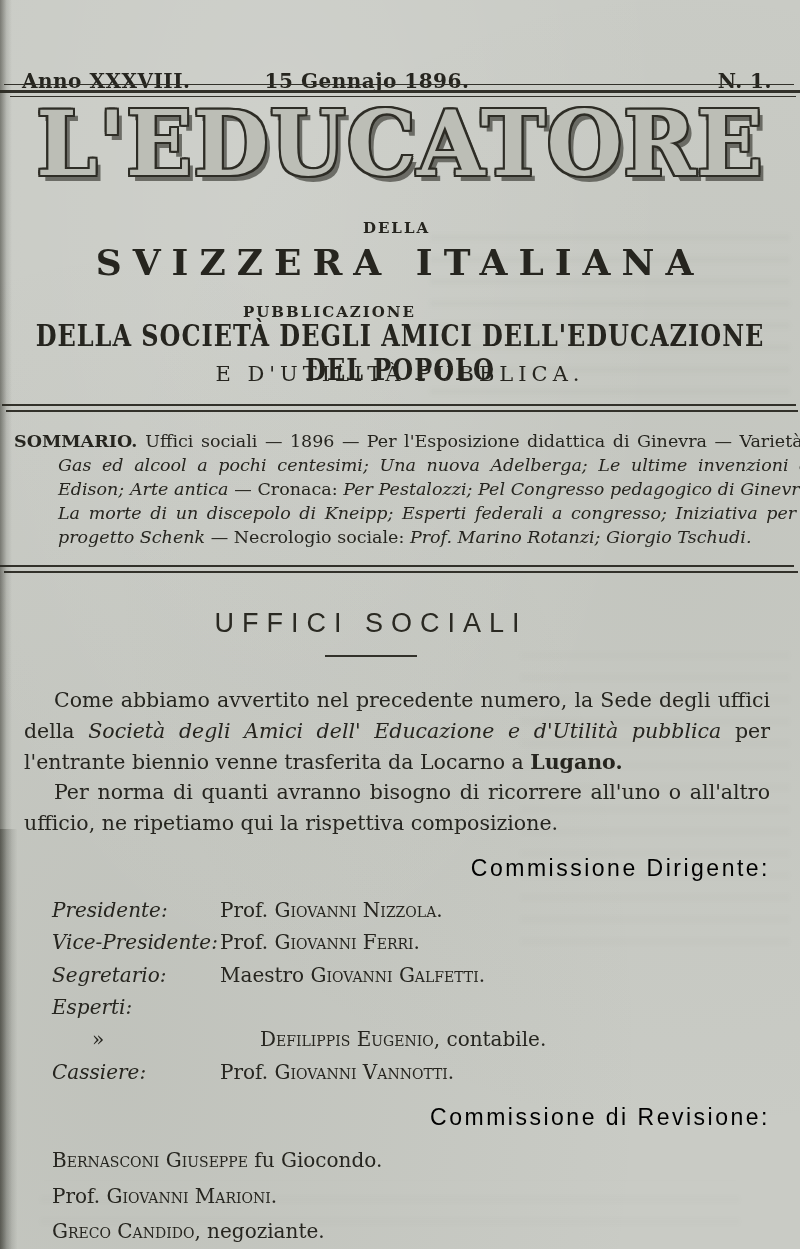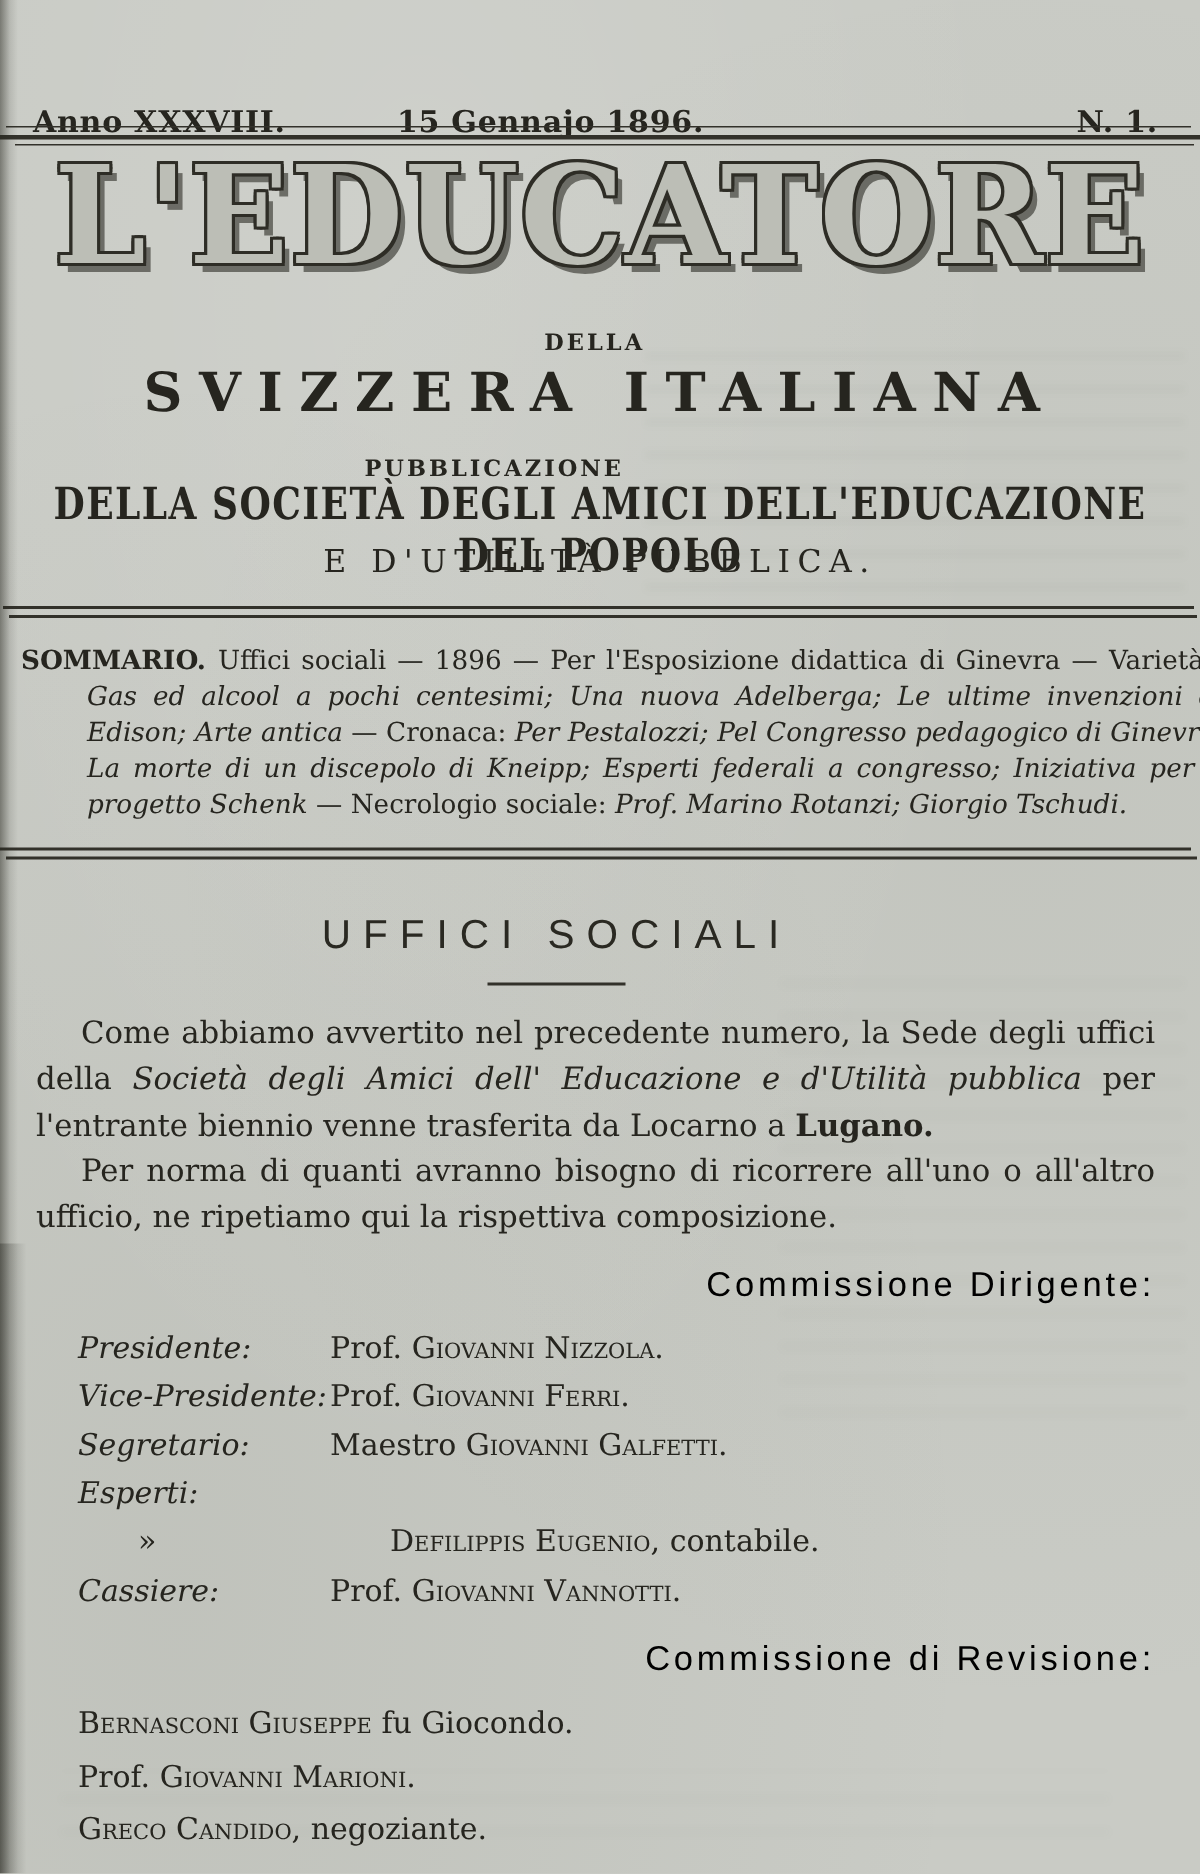--- a/index.html
+++ b/index.html
@@ -84,21 +84,21 @@
   
   .bodycol{position:absolute;top:608px;left:24px;width:746px;}
   .section-title{
     text-align:center;font-family:"Liberation Sans", sans-serif;
     font-size:27px;letter-spacing:8px;color:#2a2922;
     transform:translateX(-26px);
   }
   .shortrule{width:92px;height:2px;background:#32312a;margin:16px auto 0 auto;
     transform:translateX(-26px);}
   .para{font-size:20.5px;line-height:1.5;text-align:justify;text-indent:30px;margin:0;}
-  .para.first{margin-top:16px;}
+  .para.first{margin-top:28px;}
   .sub-title{
     text-align:right;font-family:"Liberation Sans", sans-serif;
     font-size:23px;letter-spacing:2.5px;color:#000000;margin:16px 0 12px 0;
   }
   .rolerow{display:flex;font-size:20px;line-height:1.62;}
   .rolerow .role{width:168px;font-style:italic;flex:none;padding-left:28px;}
   .rolerow .role.ditto{font-style:normal;padding-left:68px;}
   .rolerow .val{flex:1;}
   .revrow{font-size:20px;line-height:1.78;padding-left:28px;}
   .seg-i{font-style:italic;}

